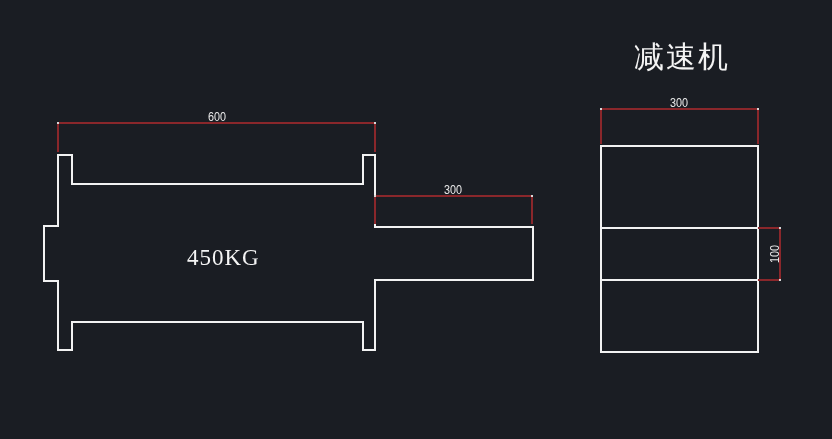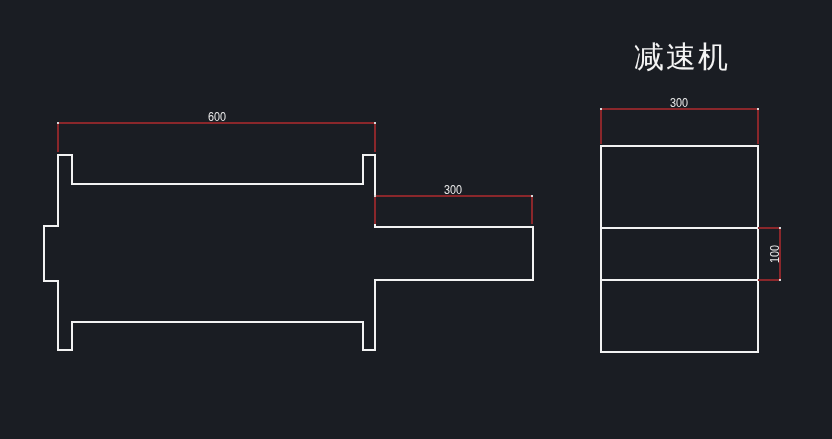--- a/index.html
+++ b/index.html
@@ -65,20 +65,21 @@
       <circle cx="758" cy="109" r="1.6" class="dot"></circle>
       <line x1="780" y1="228" x2="780" y2="280" class="dim"></line>
       <line x1="758" y1="228" x2="780" y2="228" class="dim"></line>
       <circle cx="780" cy="228" r="1.6" class="dot"></circle>
       <line x1="758" y1="280" x2="780" y2="280" class="dim"></line>
       <circle cx="780" cy="280" r="1.6" class="dot"></circle>
     </svg>
 
   <div class="label title-label">减速机</div>
 
+  <div class="label weight-label">450KG</div>
 
   <div class="label dim-text dim-text-600">600</div>
 
   <div class="label dim-text dim-text-300-shaft">300</div>
 
   <div class="label dim-text dim-text-300-reducer">300</div>
 
   <div class="label dim-text dim-text-100-reducer">100</div>
 </div>
 

